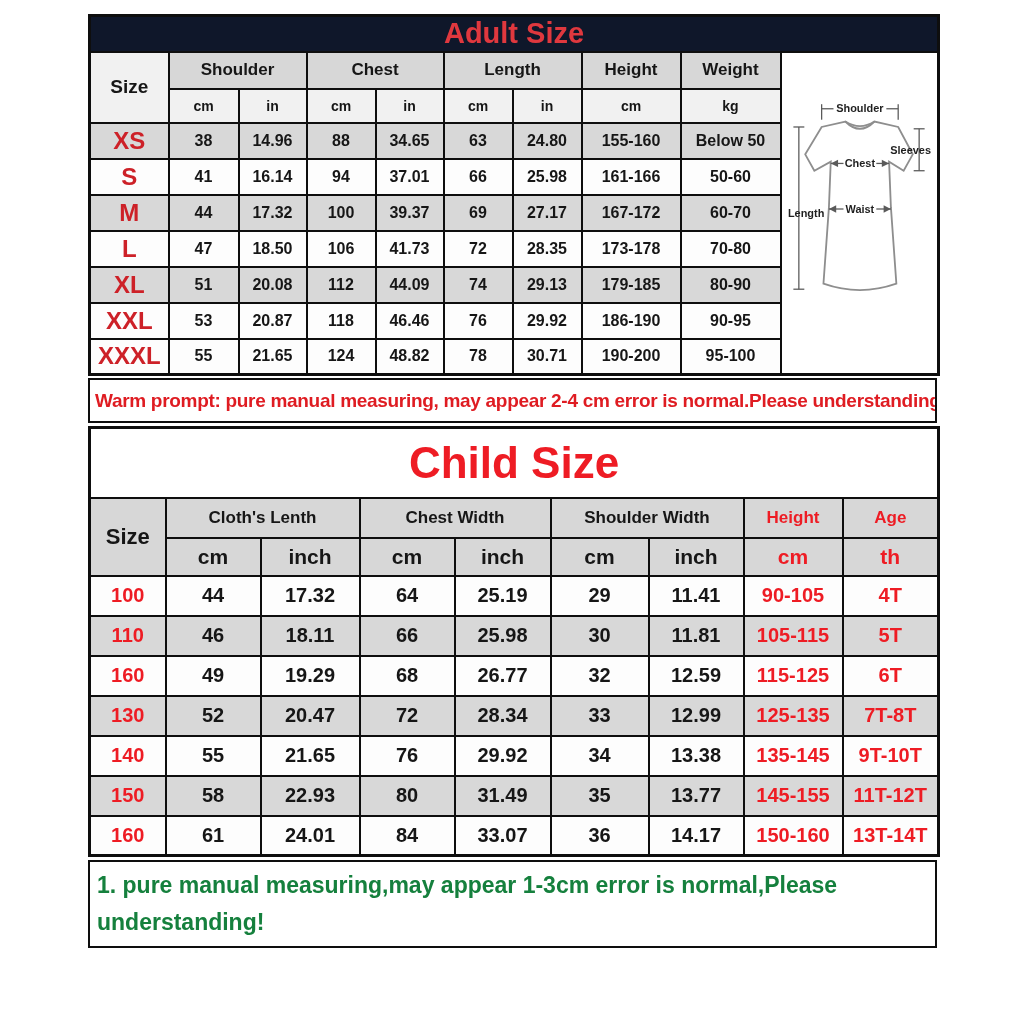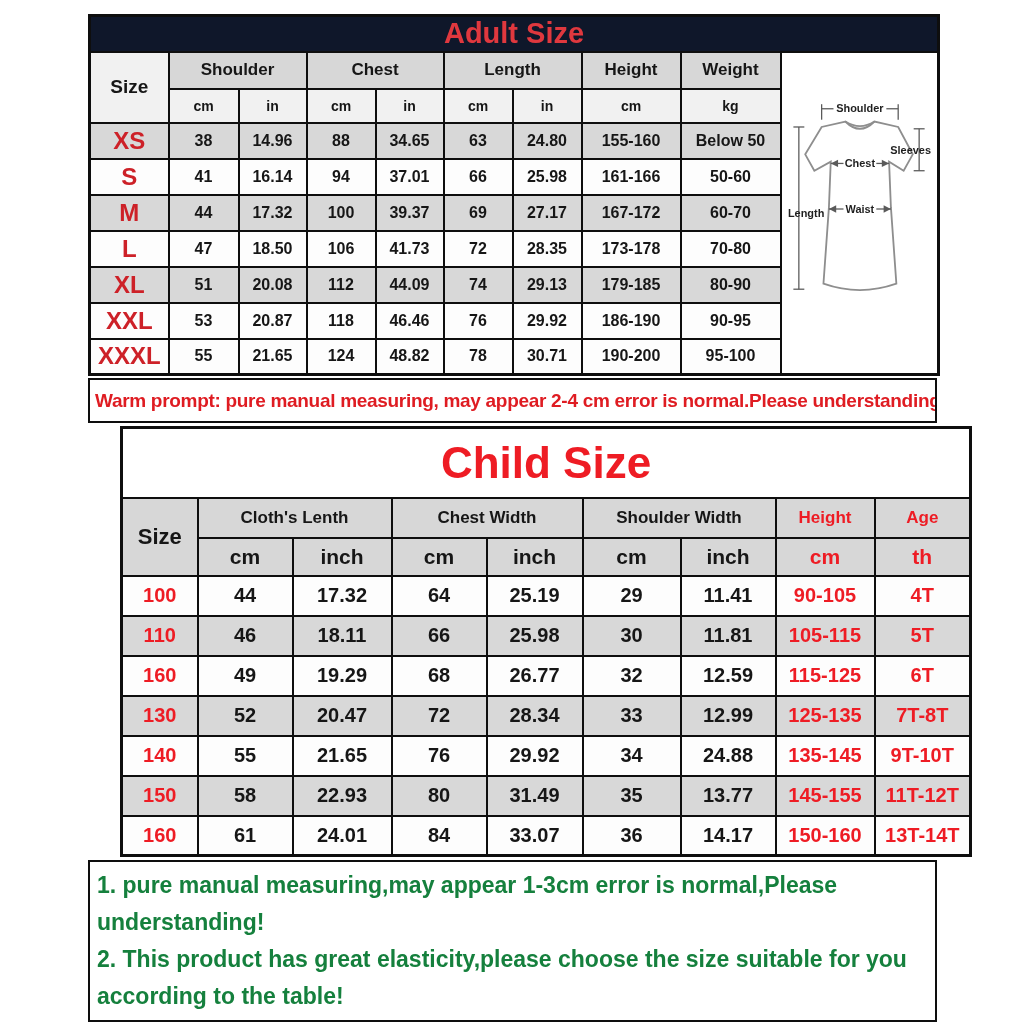--- a/index.html
+++ b/index.html
@@ -20,21 +20,21 @@
   .adult .sizehead{background:#f1f1f1;font-size:19px;}
   .adult td{font-size:16px;}
   .adult .sz{color:#cd2128;font-size:24px;font-weight:600;}
   .adult tr.shade td{background:#d8d8d8;}
   .adult .dcell{background:#ffffff;vertical-align:middle;text-align:center;}
   
   .warm{border:2px solid #0e0e0e;margin-top:2px;height:41px;line-height:41px;
         color:#df1c22;font-size:19px;letter-spacing:-0.3px;padding-left:5px;
         white-space:nowrap;overflow:hidden;background:#fff;}
   
-  .child{margin-top:3px;margin-left:32px;}
+  .child{margin-top:3px;}
   .child tr.t{height:70px;}
   .child .title{font-size:44px;color:#ee1c24;background:#ffffff;}
   .child tr.g{height:40px;}
   .child tr.u{height:38px;}
   .child tr.d{height:40px;}
   .child td{font-size:20px;}
   .child .gh{background:#d7d7d7;font-size:17px;}
   .child .uh{background:#d7d7d7;font-size:21px;}
   .child .sizehead{background:#d7d7d7;font-size:22px;}
   .child .sz{color:#ee1c24;}
@@ -282,21 +282,21 @@
         <td class="red">125-135</td>
         <td class="red">7T-8T</td>
       </tr>
       <tr class="d">
         <td class="sz">140</td>
         <td>55</td>
         <td>21.65</td>
         <td>76</td>
         <td>29.92</td>
         <td>34</td>
-        <td>24.88</td>
+        <td>13.38</td>
         <td class="red">135-145</td>
         <td class="red">9T-10T</td>
       </tr>
       <tr class="d shade">
         <td class="sz">150</td>
         <td>58</td>
         <td>22.93</td>
         <td>80</td>
         <td>31.49</td>
         <td>35</td>
@@ -313,17 +313,16 @@
         <td>36</td>
         <td>14.17</td>
         <td class="red">150-160</td>
         <td class="red">13T-14T</td>
       </tr>
     </tbody>
       </table>
 
     <div class="notes">
       <p>1. pure manual measuring,may appear 1-3cm error is normal,Please understanding!</p>
-      <p>2. This product has great elasticity,please choose the size suitable for you according to the table!</p>
     </div>
 
   </div>
 </div>
 
 </body></html>

